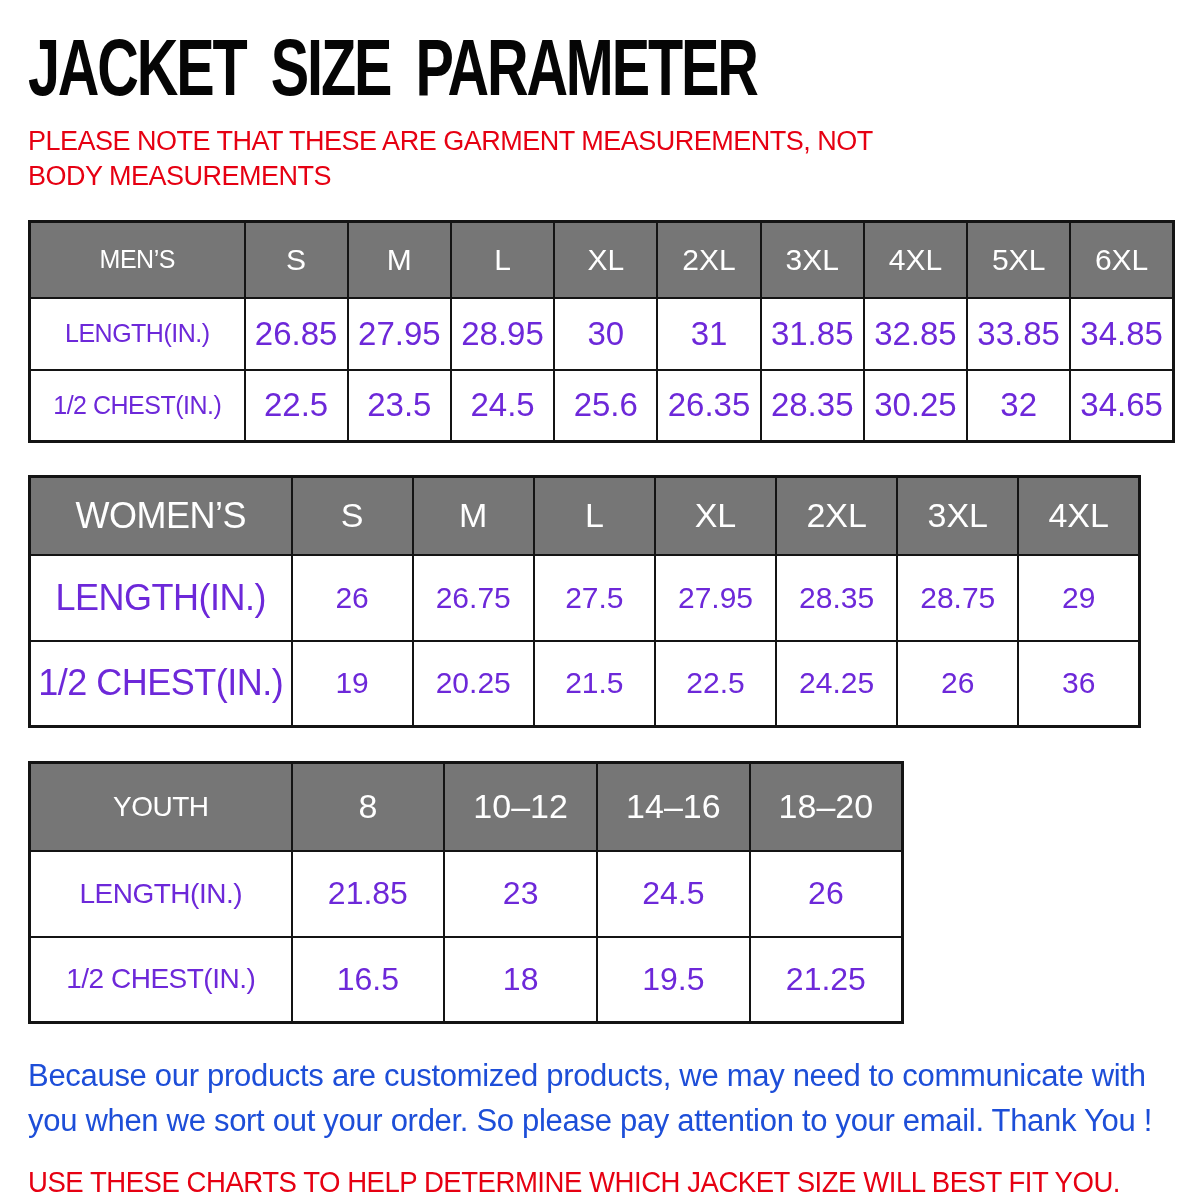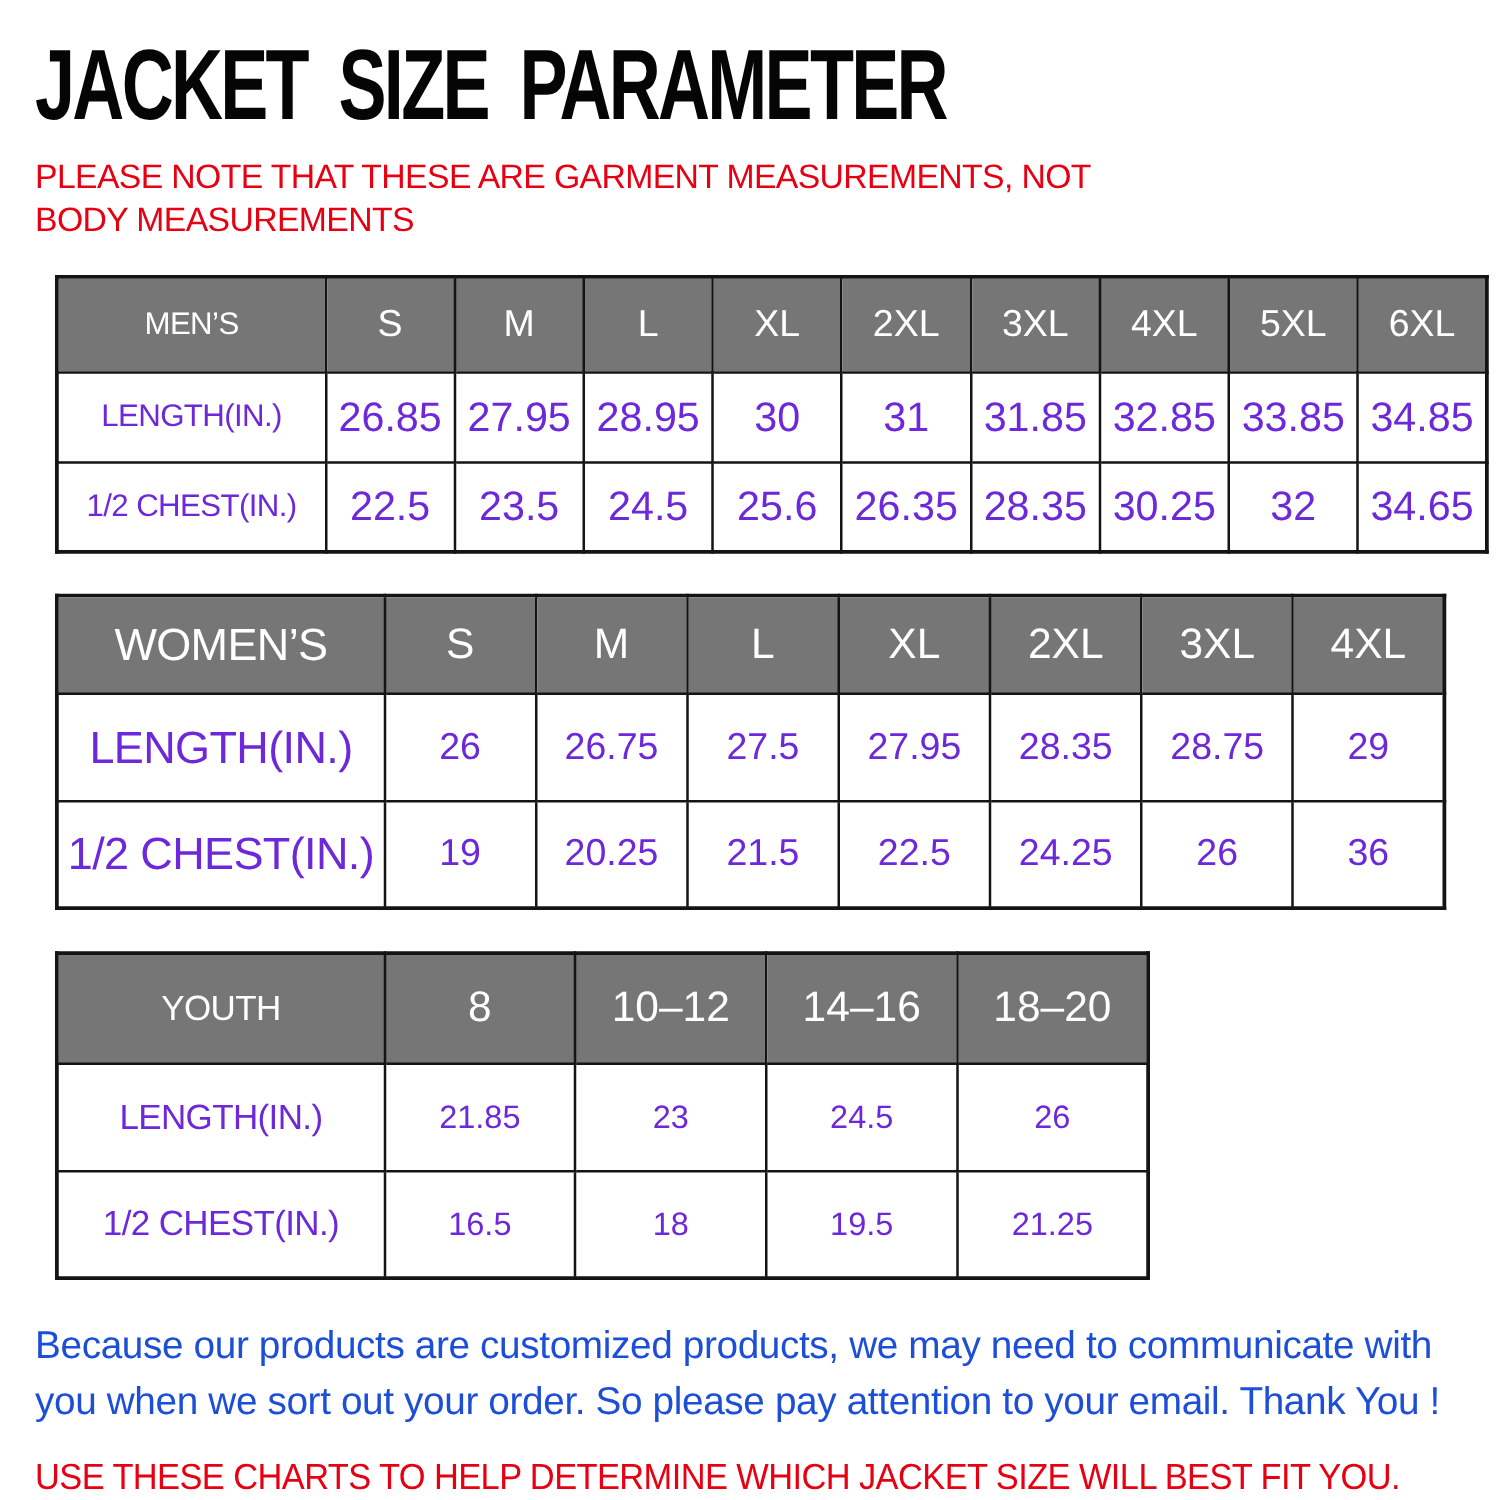--- a/index.html
+++ b/index.html
@@ -43,21 +43,21 @@
     border-collapse: collapse;
     table-layout: fixed;
     margin-top: 26px;
   }
   th, td {
     border: 2px solid #141414;
     text-align: center;
     vertical-align: middle;
     overflow: hidden;
   }
-  table { border: 3px solid #141414; margin-left: 16px; }
+  table { border: 3px solid #141414; }
   thead th {
     background: #767676;
     color: #ffffff;
     font-weight: 400;
   }
   tbody td { background: #ffffff; color: #6d28d9; }
 
   
   .table-mens { width: 1147px; }
   .table-mens thead th { height: 76px; font-size: 30px; }
@@ -66,21 +66,21 @@
 
   
   .table-womens { width: 1113px; margin-top: 32px; }
   .table-womens thead th { height: 78px; font-size: 34px; }
   .table-womens tbody td { height: 86px; font-size: 30px; }
   .table-womens .lab { width: 262px; font-size: 36px; letter-spacing: -0.5px; }
 
   
   .table-youth { width: 876px; margin-top: 33px; }
   .table-youth thead th { height: 88px; font-size: 34px; }
-  .table-youth tbody td { height: 86px; font-size: 26px; }
+  .table-youth tbody td { height: 86px; font-size: 32px; }
   .table-youth .lab { width: 262px; font-size: 28px; letter-spacing: -0.5px; }
 
   
   .footer-paragraph {
     margin-top: 30px;
     width: 1160px;
     color: #1d4ed8;
     font-size: 31px;
     line-height: 1.45;
     letter-spacing: -0.3px;

